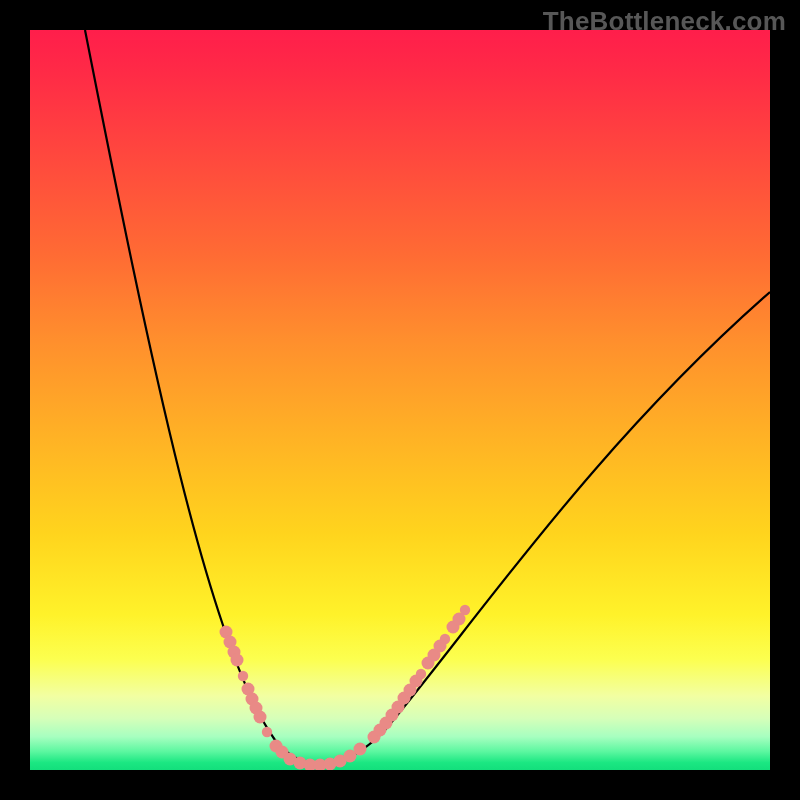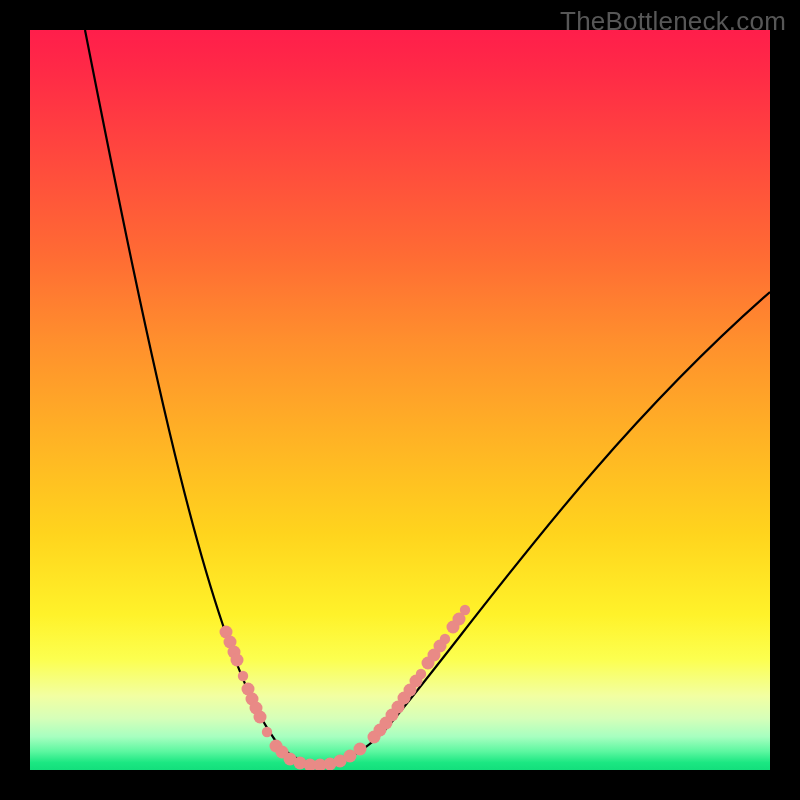--- a/index.html
+++ b/index.html
@@ -16,21 +16,21 @@
     width: 800px;
     height: 800px;
     background: #000;
   }
   .watermark {
     position: absolute;
     top: 6px;
     right: 14px;
     color: #575757;
     font-size: 26px;
-    font-weight: 400;
+    font-weight: 700;
     letter-spacing: 0.2px;
     z-index: 20;
     user-select: none;
   }
   .plot {
     position: absolute;
     left: 30px;
     top: 30px;
     width: 740px;
     height: 740px;

